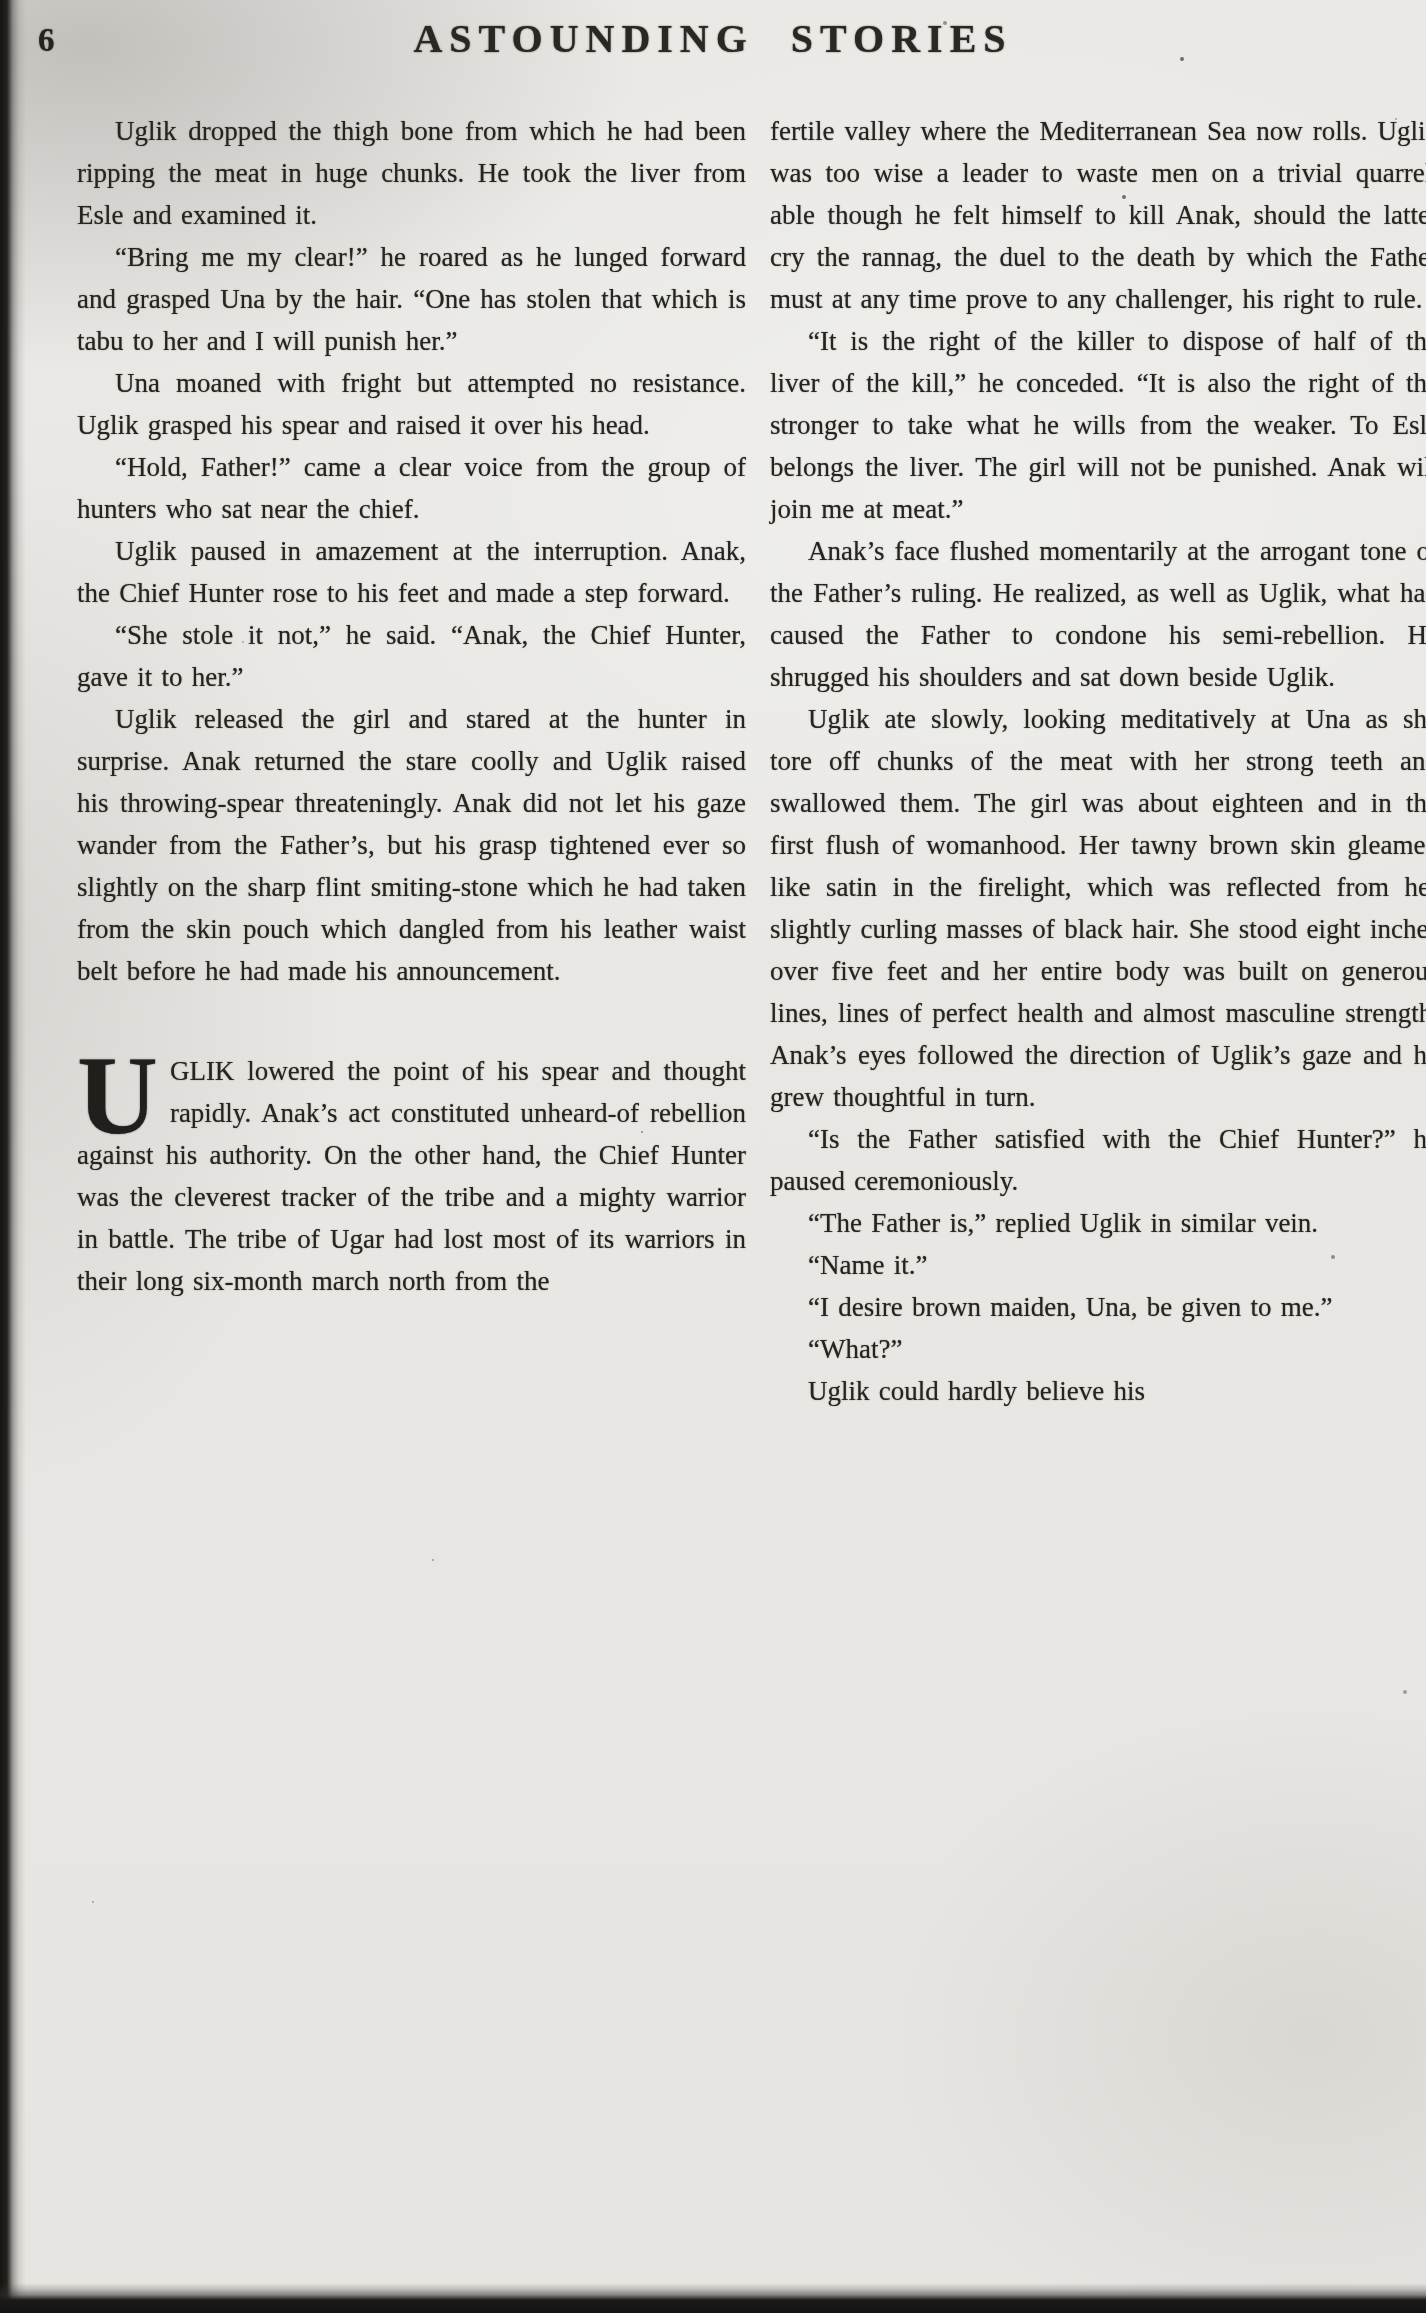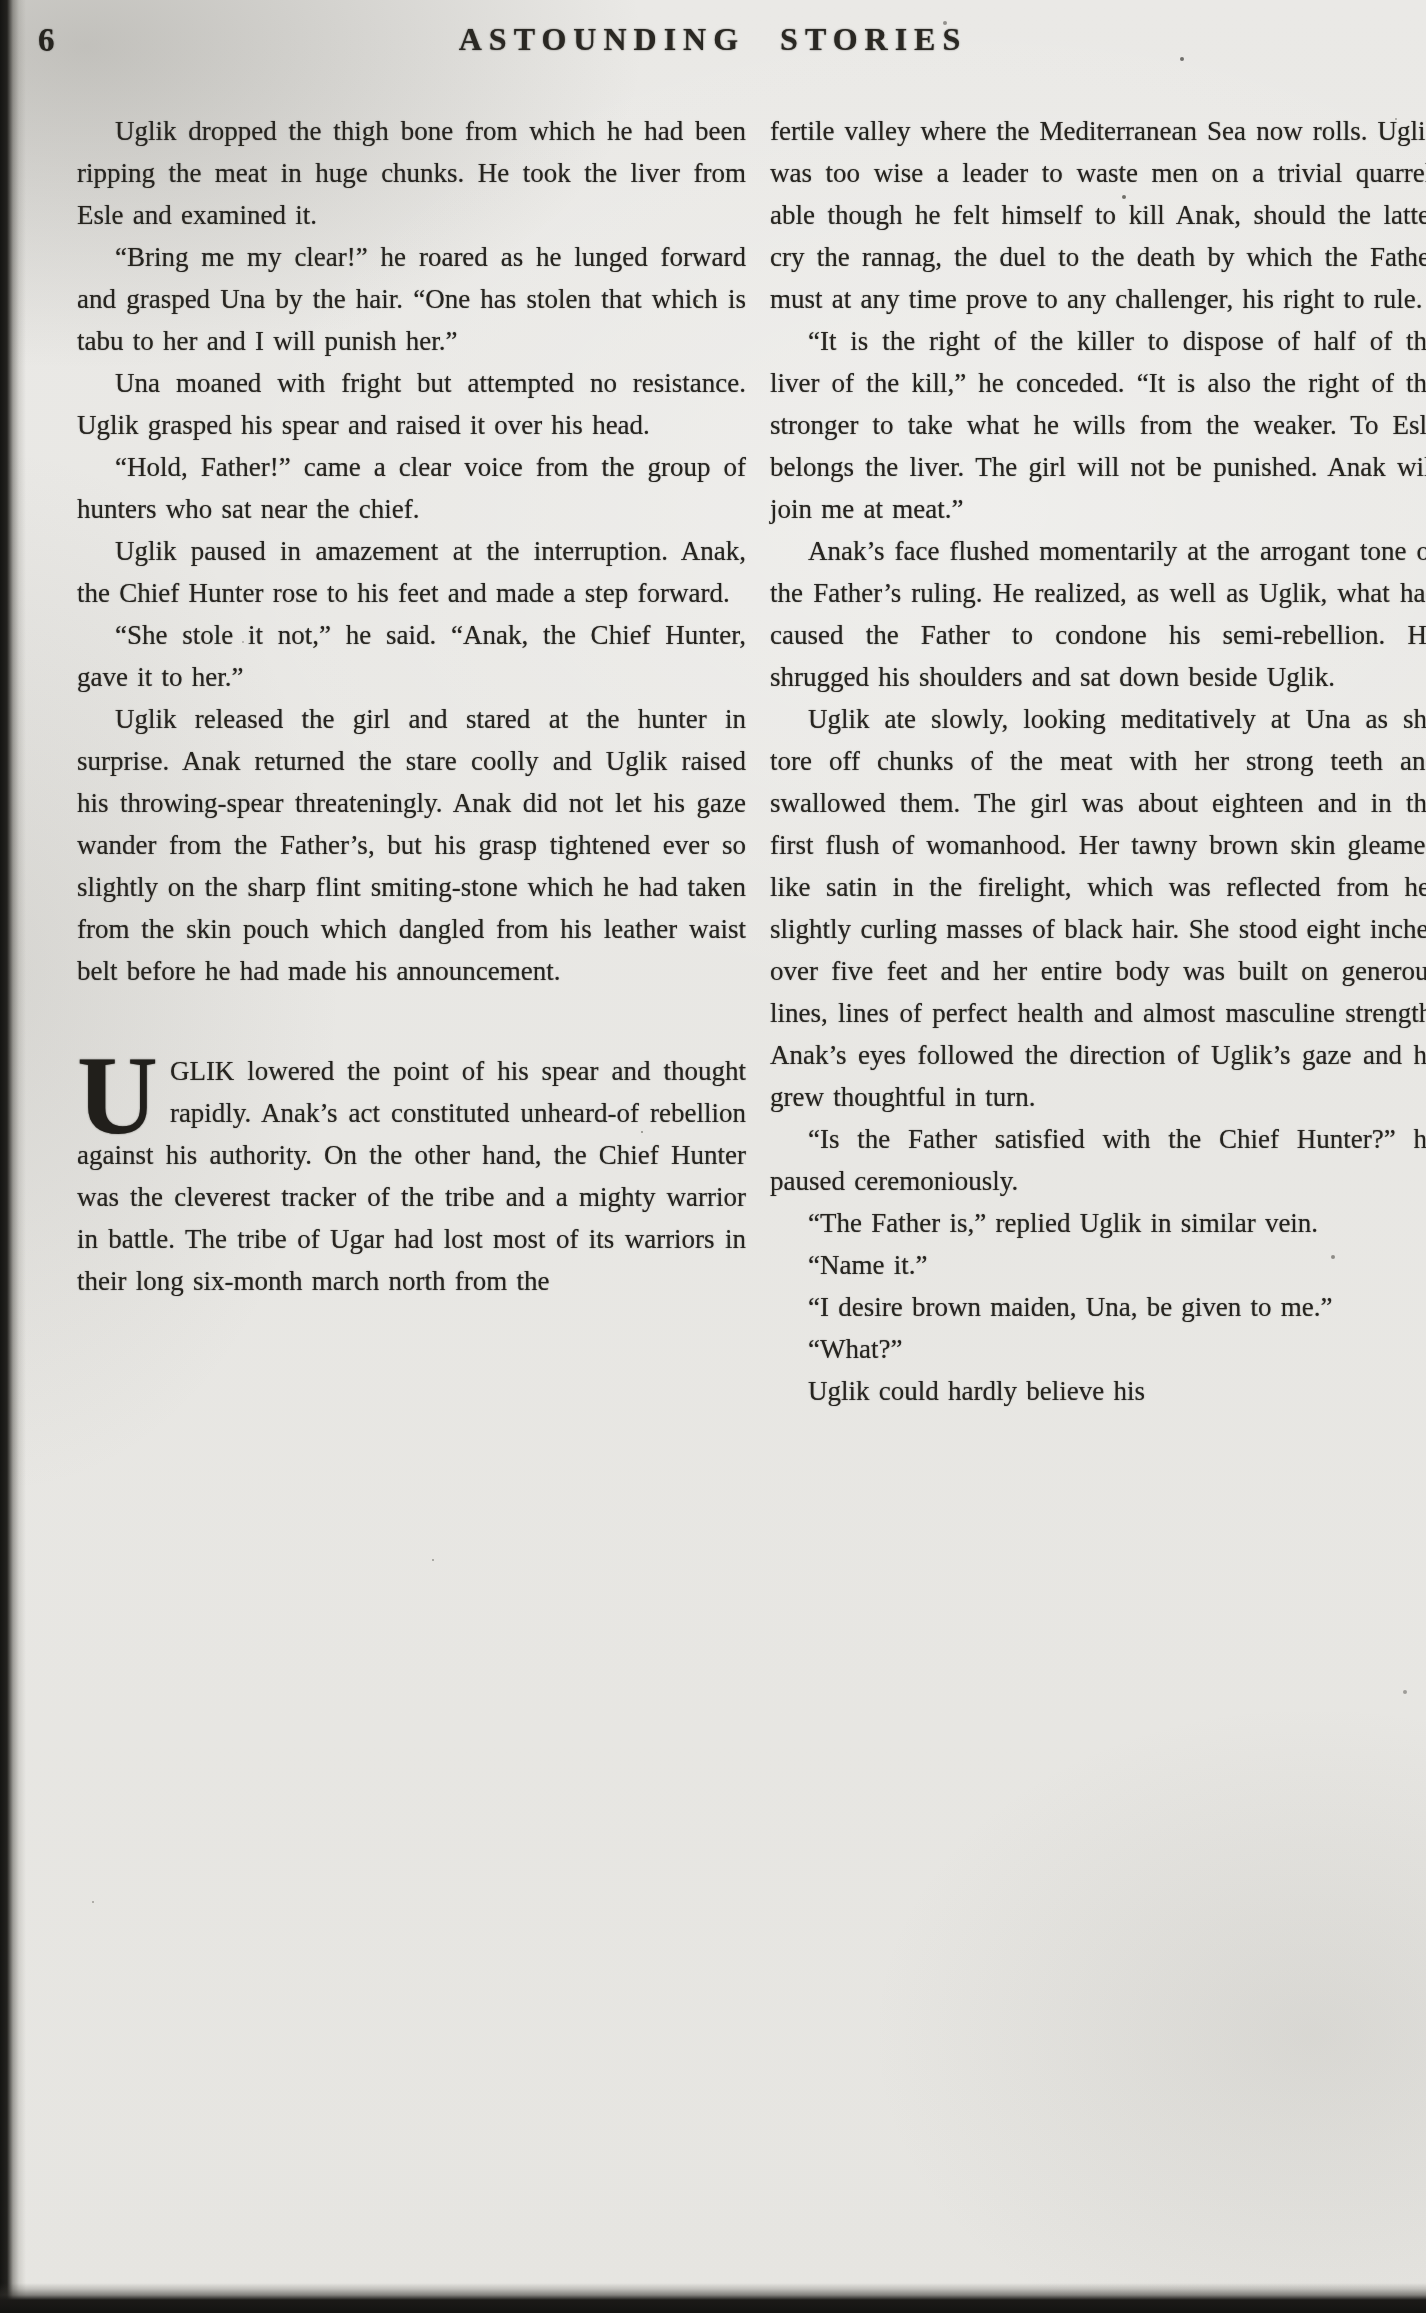--- a/index.html
+++ b/index.html
@@ -45,21 +45,21 @@
   }
   
   .page-header{position:absolute;top:16px;left:0;right:0;height:70px;z-index:2;}
   .page-number{
     position:absolute;left:38px;top:6px;
     font-size:33px;font-weight:700;color:#26241f;
     text-shadow:0 0 1.4px rgba(30,28,24,.75);
   }
   .running-title{
     margin:0;text-align:center;
-    font-size:32px;line-height:46px;font-weight:700;
+    font-size:40px;line-height:46px;font-weight:700;
     letter-spacing:7px;word-spacing:20px;
     color:#2a2823;
     text-shadow:0 0 1.6px rgba(35,33,28,.8);
   }
   
   .columns{
     position:absolute;left:32px;top:110px;width:1362px;z-index:2;
     display:flex;gap:24px;margin-left:45px;
   }
   .col{flex:1 1 0;min-width:0;}

